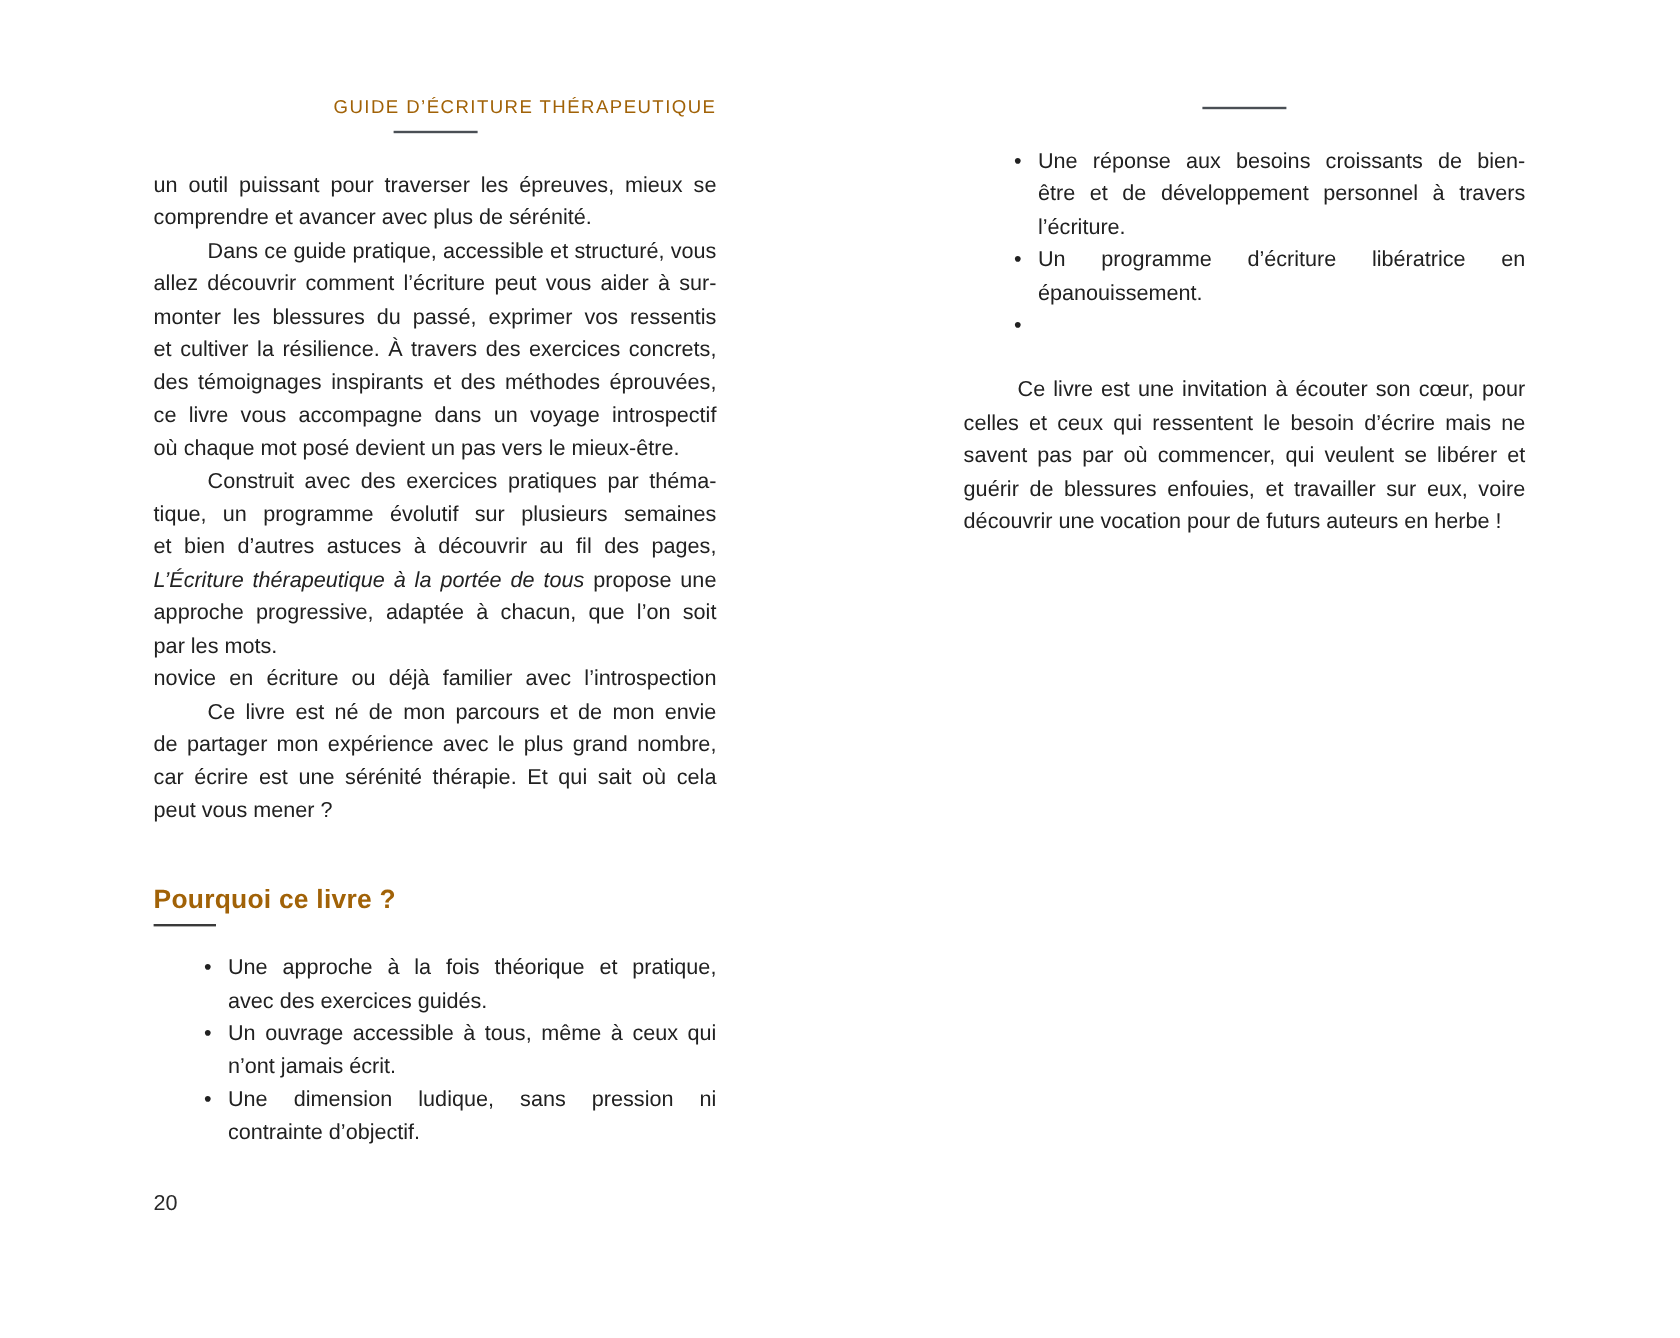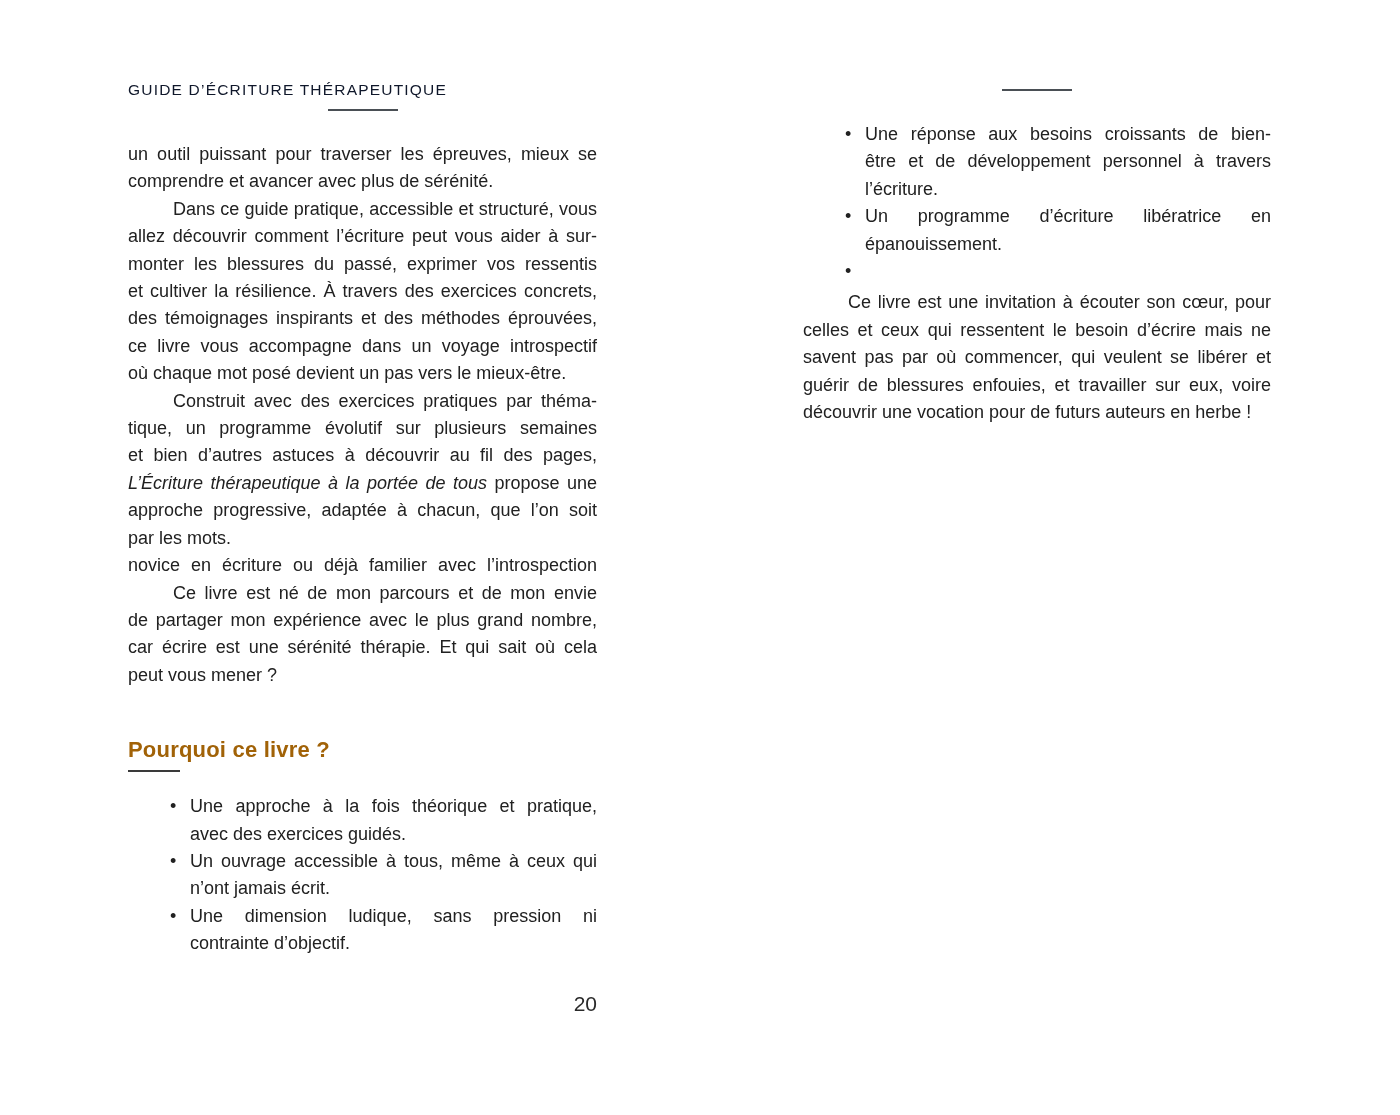--- a/index.html
+++ b/index.html
@@ -16,25 +16,25 @@
     overflow: hidden;
   }
   .page {
     position: absolute;
     top: 80px;
   }
   #page-left  { left: 128px; width: 469px; }
   #page-right { left: 803px; width: 468px; }
 
   .running-header {
-    text-align: left;
+    text-align: right;
     font-size: 15.5px;
     line-height: 20px;
     letter-spacing: 1.2px;
-    color: #0f172a;
+    color: #a16207;
     white-space: nowrap;
   }
   .header-rule {
     width: 70px;
     height: 2px;
     background: #4a4f55;
     margin: 9px auto 0 auto;
   }
 
   .body-text { margin-top: 30px; }
@@ -71,29 +71,29 @@
   .bullet-marker {
     flex: 0 0 20px;
     width: 20px;
     margin-left: 42px;
     font-size: 18px;
     line-height: 27.4px;
     color: #212121;
   }
   .bullet-content { flex: 1; min-width: 0; }
 
-  .paragraph-after-bullets { margin-top: 4px; }
+  .paragraph-after-bullets { margin-top: 26px; }
 
   .page-number {
     position: absolute;
     left: 128px;
     top: 992px;
     width: 469px;
-    text-align: right;
-    font-size: 21px;
+    text-align: left;
+    font-size: 18px;
     color: #2a2a2a;
   }
 </style>
 </head>
 <body>
 
 <div class="page" id="page-left">
   <div class="running-header">GUIDE D’ÉCRITURE THÉRAPEUTIQUE</div>
   <div class="header-rule"></div>
 

